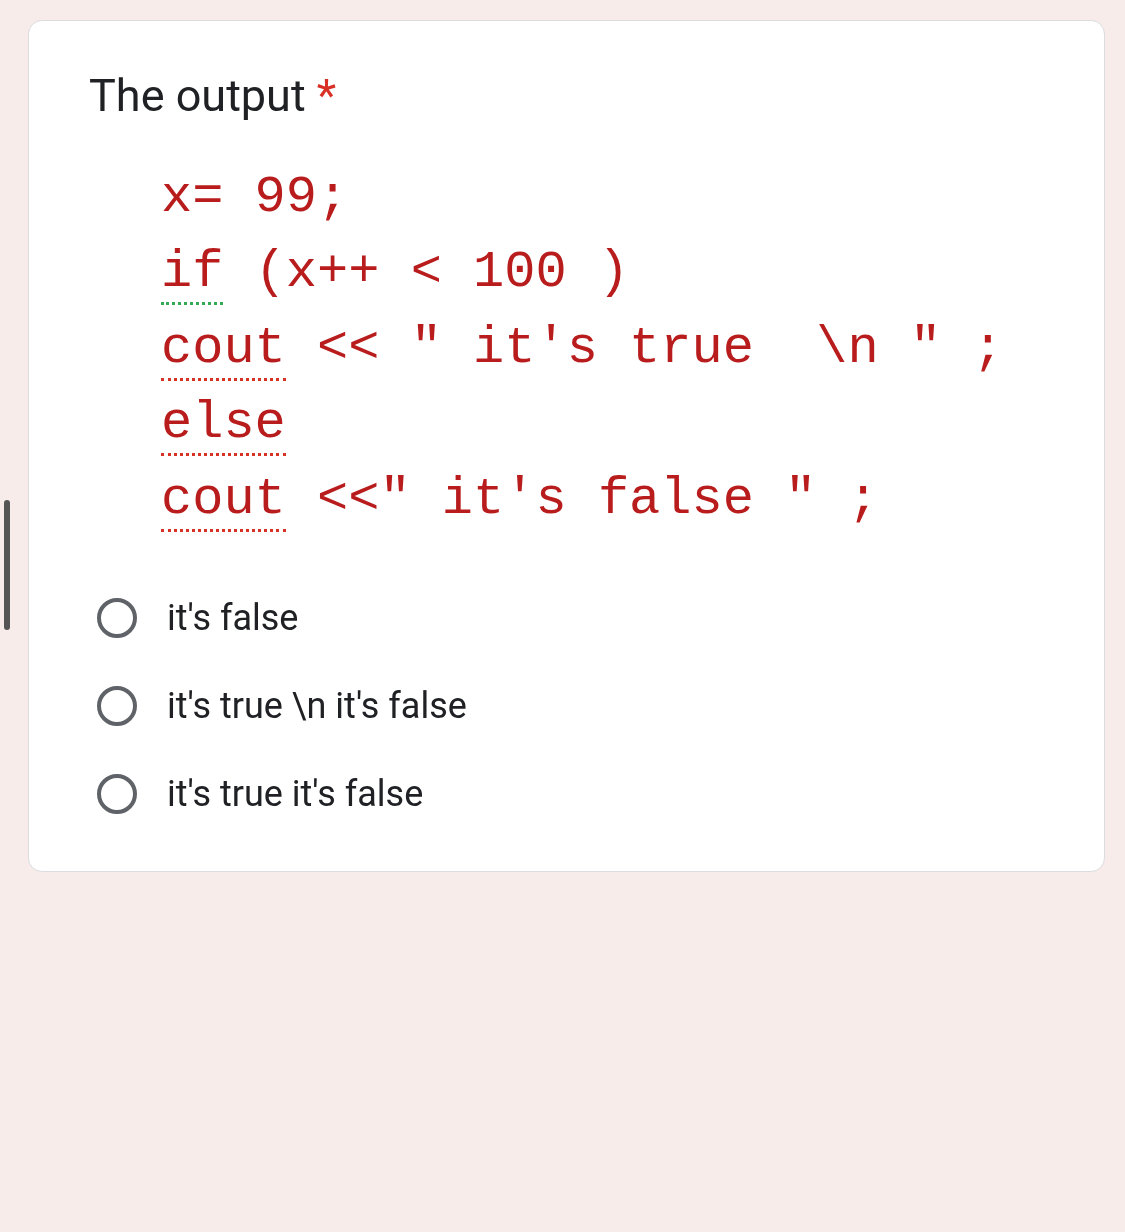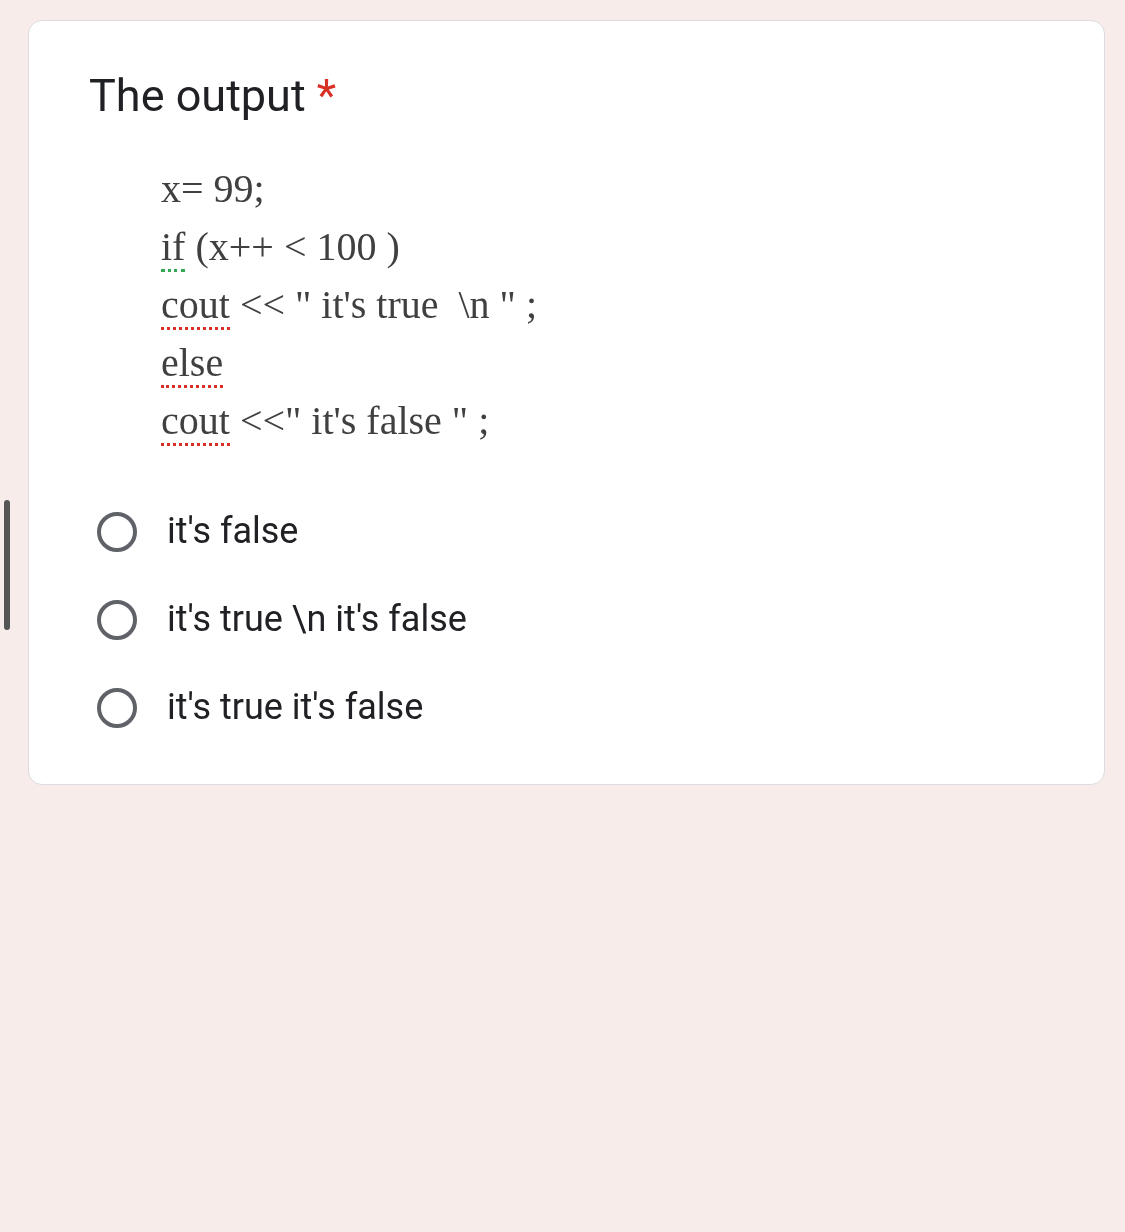--- a/index.html
+++ b/index.html
@@ -31,23 +31,23 @@
     .question-title {
       font-size: 45px;
       color: #202124;
       font-weight: 400;
       margin-bottom: 38px;
     }
     .question-title .required {
       color: #d93025;
     }
     .code-block {
-      font-family: Liberation Serif, serif;
-      font-size: 40px;
-      color: #404040;
+      font-family: Liberation Mono, monospace;
+      font-size: 52px;
+      color: #b91c1c;
       line-height: 1.45;
       padding-left: 72px;
       margin-bottom: 60px;
     }
     .code-line {
       white-space: pre;
     }
     .underline-red {
       border-bottom: 3px dotted #d93025;
       padding-bottom: 0px;
@@ -59,21 +59,21 @@
       margin-top: 27px;
     }
     .options {
       display: flex;
       flex-direction: column;
       gap: 46px;
       padding-left: 8px;
     }
     .option {
       display: flex;
-      align-items: flex-end;
+      align-items: center;
       gap: 30px;
       cursor: pointer;
     }
     .radio {
       width: 40px;
       height: 40px;
       border: 4px solid #5f6368;
       border-radius: 50%;
       flex-shrink: 0;
       background: #fff;

